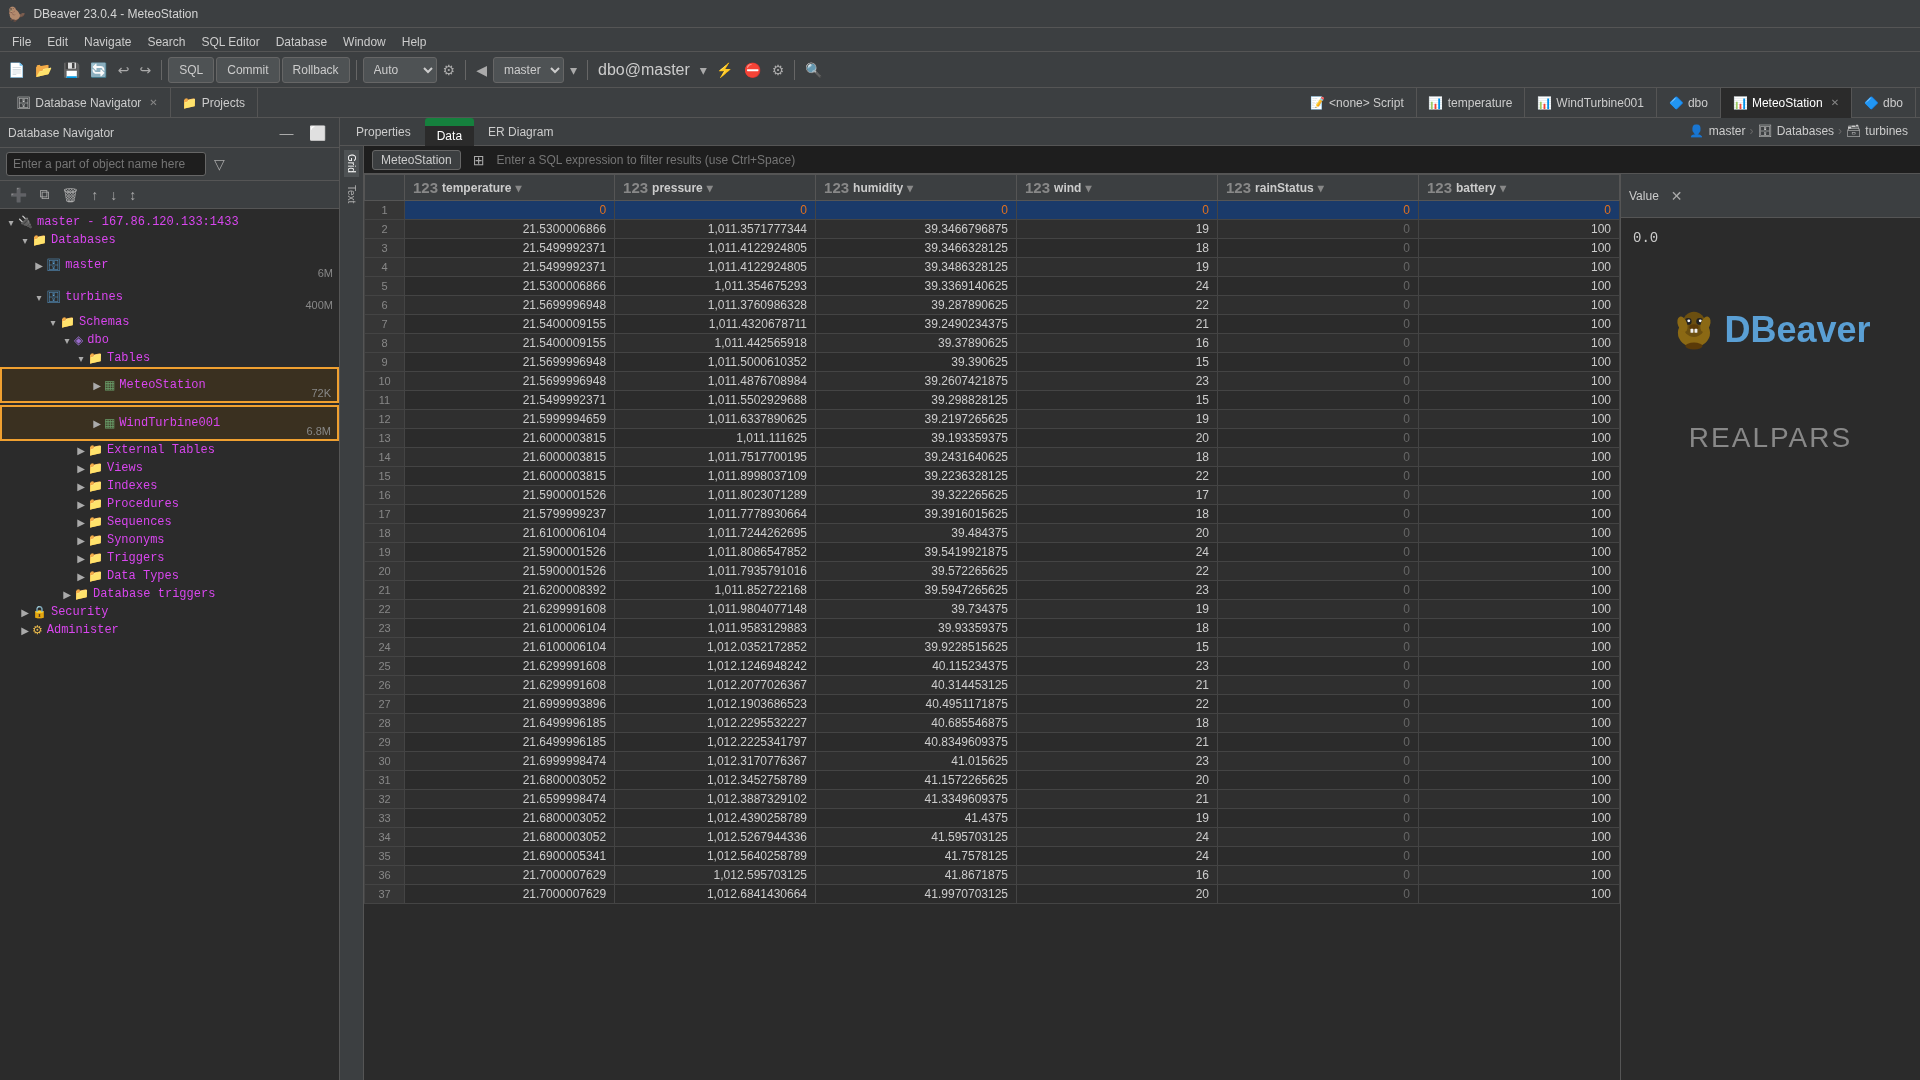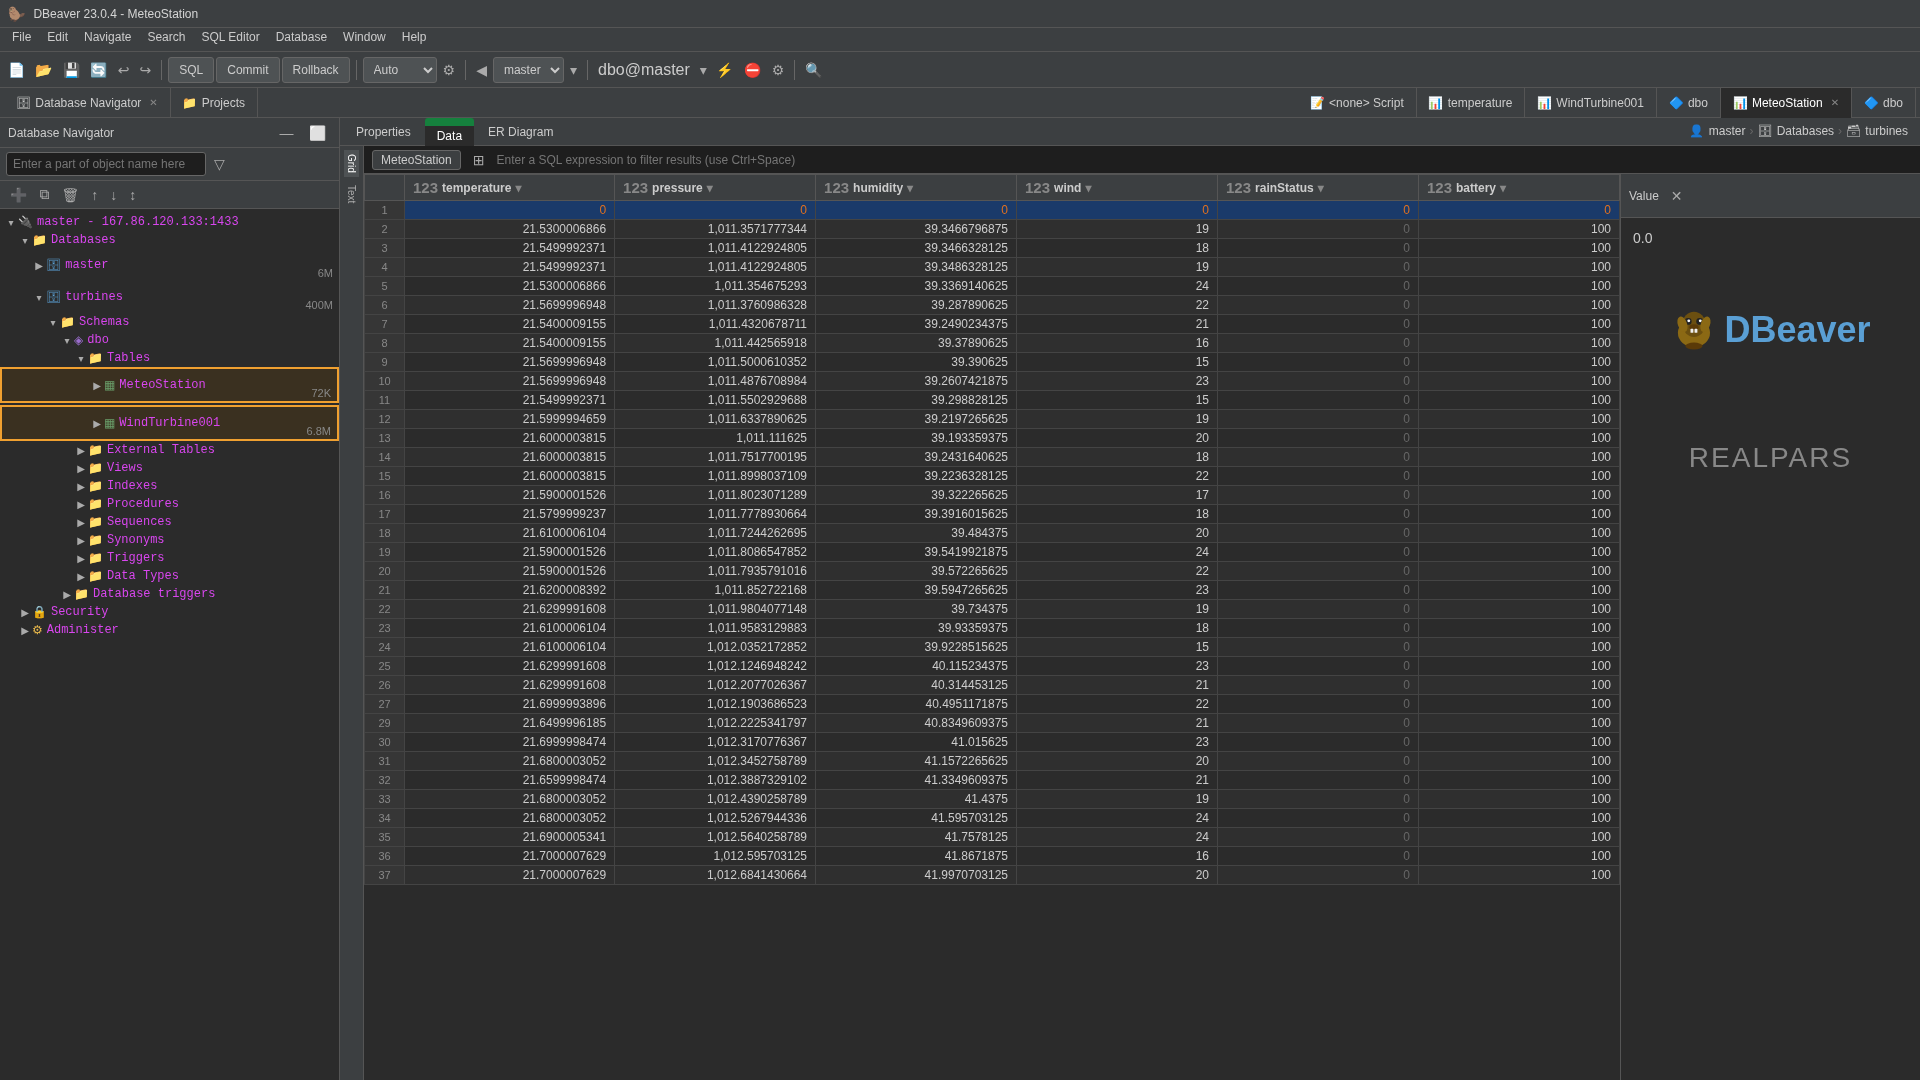--- a/index.html
+++ b/index.html
@@ -2,21 +2,21 @@
 <html><head>
   <meta charset="utf-8">
   <style>
     * { margin: 0; padding: 0; box-sizing: border-box; }
     body { font-family: 'Segoe UI', Arial, sans-serif; font-size: 12px; background: #2b2b2b; color: #d4d4d4; width: 1920px; height: 1080px; overflow: hidden; }
 
     
     #titlebar { background: #3c3f41; height: 28px; display: flex; align-items: center; padding: 0 8px; border-bottom: 1px solid #555; }
 
     
-    #menubar { background: #3c3f41; height: 24px; display: flex; align-items: flex-start; padding: 0 4px; border-bottom: 1px solid #555; }
+    #menubar { background: #3c3f41; height: 24px; display: flex; align-items: flex-end; padding: 0 4px; border-bottom: 1px solid #555; }
     .menu-item { padding: 2px 8px; cursor: pointer; font-size: 12px; color: #ccc; }
 
     
     #toolbar { background: #3c3f41; height: 36px; display: flex; align-items: center; padding: 0 4px; border-bottom: 1px solid #555; gap: 2px; }
     .tb-btn { background: #4e5254; border: 1px solid #666; border-radius: 3px; color: #ccc; padding: 2px 10px; font-size: 12px; cursor: pointer; height: 26px; display: flex; align-items: center; }
     .tb-sep { width: 1px; background: #666; height: 20px; margin: 0 4px; }
     .tb-combo { background: #4e5254; border: 1px solid #666; border-radius: 3px; color: #ccc; padding: 2px 6px; font-size: 12px; height: 26px; }
     .tb-icon-btn { background: transparent; border: none; color: #aaa; font-size: 14px; cursor: pointer; padding: 2px 4px; }
 
     
@@ -60,26 +60,26 @@
     td.row-num { background: #363636; color: #888; text-align: center; font-size: 11px; }
     td.zero { color: #666; }
     th .col-header { display: flex; align-items: center; gap: 4px; }
     th .col-type { color: #888; font-size: 15px; }
     th .col-filter { color: #888; cursor: pointer; }
 
     
     #right-panel { width: 300px; background: #2b2b2b; border-left: 1px solid #555; display: flex; flex-direction: column; }
     #right-panel-header { background: #3c3f41; height: 44px; display: flex; align-items: center; padding: 0 8px; border-bottom: 1px solid #555; gap: 8px; font-size: 12px; color: #ccc; }
     #right-panel-content { padding: 8px; flex: 1; }
-    #value-display { font-size: 14px; color: #ccc; padding: 4px; }
+    #value-display { font-size: 14px; color: #ccc; padding: 4px; font-family: Liberation Mono, monospace; }
     #dbeaver-logo { display: flex; flex-direction: column; align-items: center; justify-content: center; margin-top: 40px; }
     #dbeaver-logo .logo-img { width: 200px; height: 80px; display: flex; align-items: center; justify-content: center; gap: 8px; }
     #dbeaver-logo .beaver-svg { width: 80px; height: 80px; }
     #dbeaver-text { font-size: 36px; font-weight: bold; color: #5a9fd4; }
-    #realpars-text { font-size: 28px; color: #888; margin-top: 72px; font-weight: 300; letter-spacing: 2px; }
+    #realpars-text { font-size: 28px; color: #888; margin-top: 52px; font-weight: 300; letter-spacing: 2px; }
 
     
     #breadcrumb { background: #3c3f41; height: 28px; display: flex; align-items: center; padding: 0 8px; border-bottom: 1px solid #555; gap: 4px; font-size: 12px; color: #ccc; justify-content: flex-end; }
     .bc-sep { color: #666; }
 
     #left-tools { width: 24px; background: #3c3f41; border-right: 1px solid #555; display: flex; flex-direction: column; align-items: center; gap: 4px; padding: 4px 0; }
     .side-tool-btn { background: transparent; border: none; color: #aaa; font-size: 10px; cursor: pointer; writing-mode: vertical-lr; padding: 4px 2px; }
     .side-tool-btn.active { color: #fff; background: #4e5254; }
   </style>
 </head>
@@ -644,20 +644,29 @@
                   <tr>
                     <td class="row-num">27</td>
                     <td>21.6999993896</td>
                     <td>1,012.1903686523</td>
                     <td>40.4951171875</td>
                     <td>22</td>
                     <td class="zero">0</td>
                     <td>100</td>
                   </tr>
                   <tr>
+                    <td class="row-num">28</td>
+                    <td>21.6499996185</td>
+                    <td>1,012.2295532227</td>
+                    <td>40.685546875</td>
+                    <td>18</td>
+                    <td class="zero">0</td>
+                    <td>100</td>
+                  </tr>
+                  <tr>
                     <td class="row-num">29</td>
                     <td>21.6499996185</td>
                     <td>1,012.2225341797</td>
                     <td>40.8349609375</td>
                     <td>21</td>
                     <td class="zero">0</td>
                     <td>100</td>
                   </tr>
                   <tr>
                     <td class="row-num">30</td>

